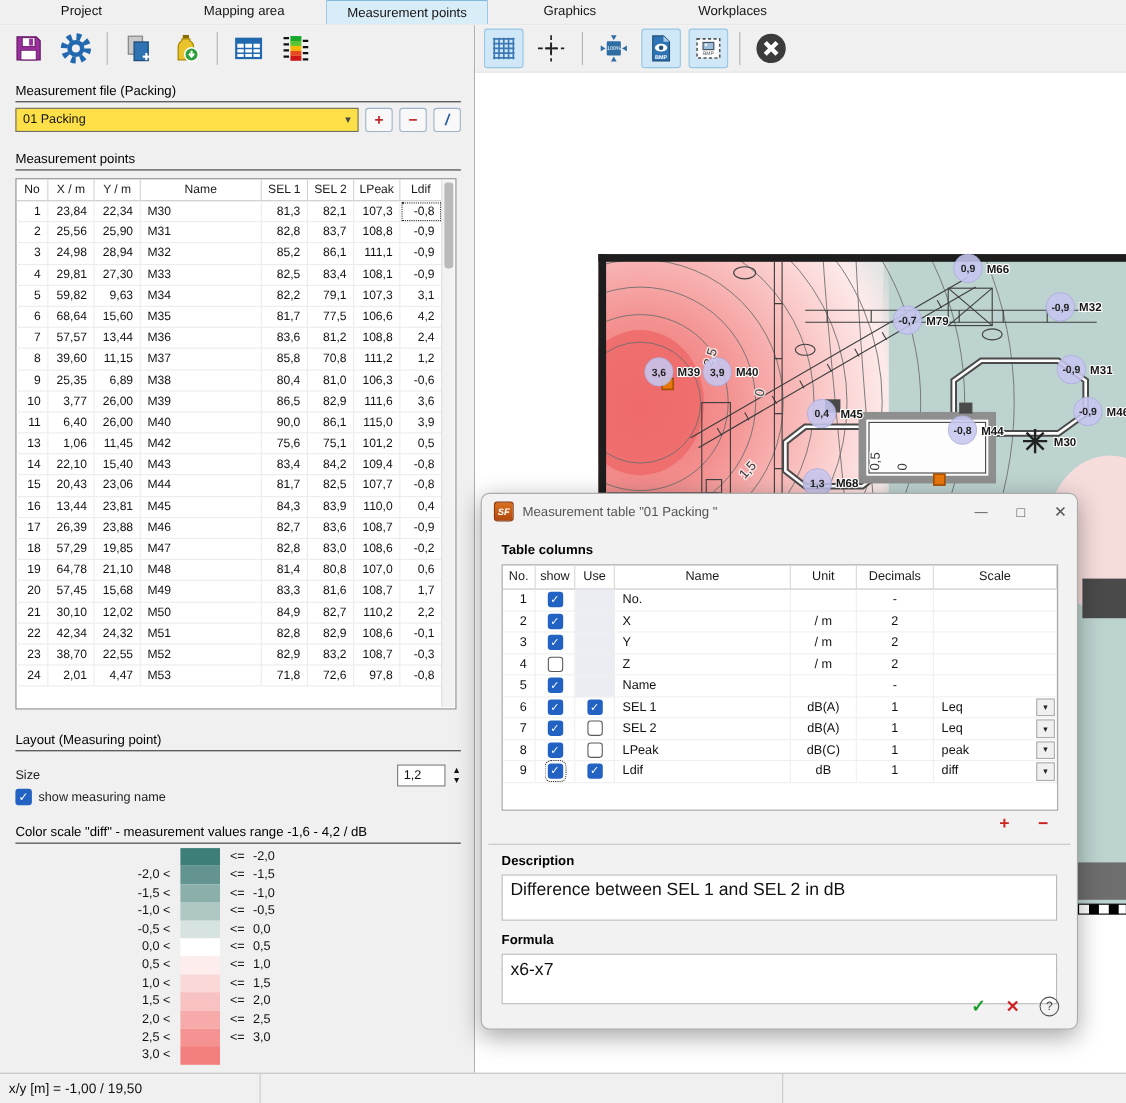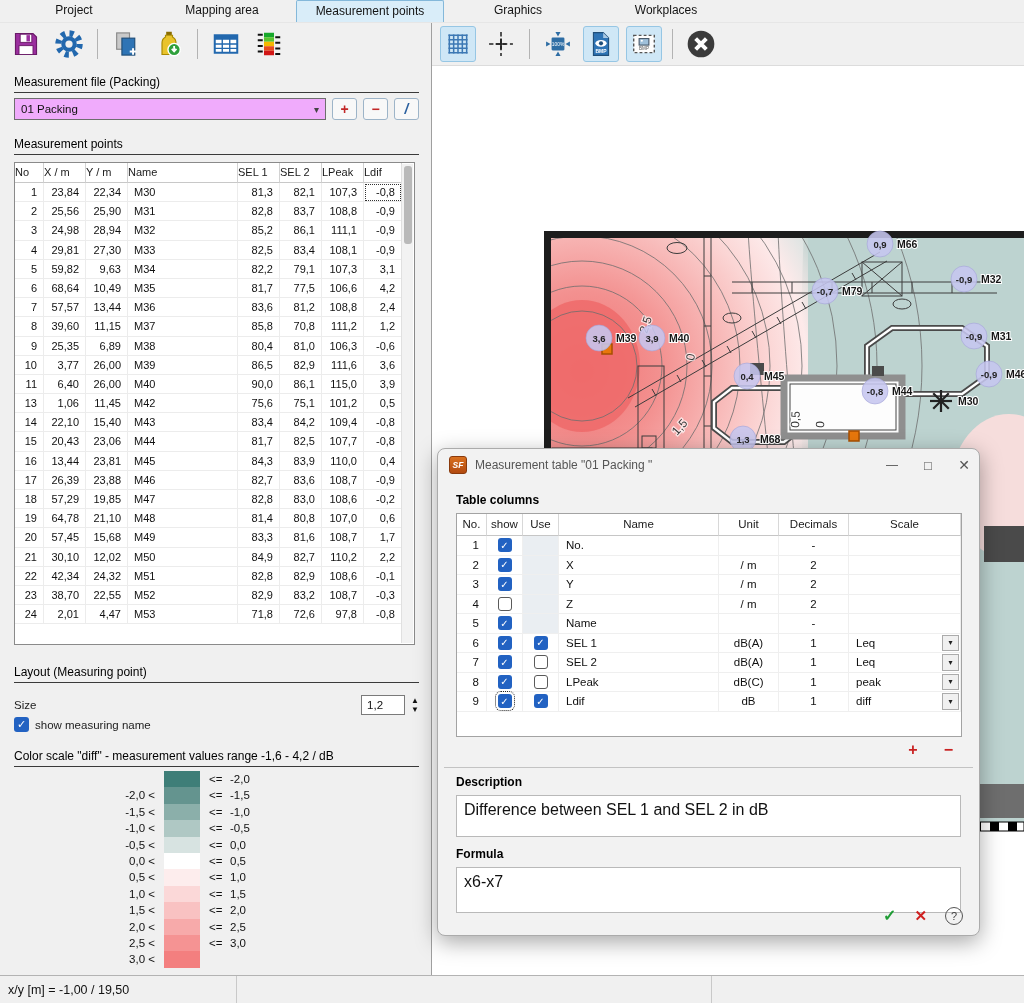--- a/index.html
+++ b/index.html
@@ -21,31 +21,31 @@
   .toolbar{height:42px;flex:none;background:#f0f0f0;display:flex;align-items:center;padding-left:8px;gap:7px}
   .tbtn{width:36px;height:36px;display:flex;align-items:center;justify-content:center;border:1px solid transparent;border-radius:3px}
   .tbtn.active{background:#cfe7f6;border-color:#96c6e4}
   .tsep{width:1px;height:30px;background:#b3b3b3;margin:0 3px;flex:none}
 
   
   .left-content{flex:1;position:relative;background:#f0f0f0;font-size:11px}
   .sec-head{position:absolute;left:14px;right:12px;font-size:12px;font-weight:normal;color:#000;
     border-bottom:1px solid #3a3a3a;padding-bottom:3px;white-space:nowrap}
   .combo-row{position:absolute;left:14px;right:12px;top:33px;display:flex;gap:6px;align-items:center}
-  .combo{width:312px;height:22px;background:#f0abfc;border:1px solid #6e6e6e;display:flex;align-items:center;
+  .combo{width:312px;height:22px;background:#fde047;border:1px solid #6e6e6e;display:flex;align-items:center;
     padding:0 6px;font-size:11.5px;color:#111;justify-content:space-between}
   .combo .chev{color:#444;font-size:10px}
   .sqbtn{width:25px;height:22px;background:#f8f8f8;border:1px solid #9db4c8;border-radius:3px;
     display:flex;align-items:center;justify-content:center;font-size:14px;font-weight:bold;color:#c22727}
   .sqbtn.blue{color:#2a5f9e;font-style:italic}
 
   
   .mtable{position:absolute;left:14px;top:97px;width:401px;height:483px;background:#fff;border:1px solid #8a8a8a}
   .ltr{display:grid;grid-template-columns:29px 42px 42px 110px 42px 42px 42px 38px}
-  .lth .ltc{height:20px;line-height:19px;text-align:left;border-right:1px solid #d2d2d2;border-bottom:1px solid #c8c8c8;color:#1a1a1a}
+  .lth .ltc{height:20px;line-height:19px;text-align:center;border-right:1px solid #d2d2d2;border-bottom:1px solid #c8c8c8;color:#1a1a1a}
   .ltb .ltc{height:19.2px;line-height:19.2px;border-right:1px solid #ececec;border-bottom:1px solid #ececec;color:#111;overflow:hidden}
   .ltc.right{text-align:right;padding-right:6px}
   .ltc.left{text-align:left;padding-left:6px}
   .ltc.focuscell{outline:1px dotted #333;outline-offset:-2px}
   .vscroll{position:absolute;top:1px;right:1px;bottom:1px;width:12px;background:#f2f2f2;border-left:1px solid #e0e0e0}
   .vthumb{position:absolute;top:2px;left:2px;width:8px;height:78px;background:#b9b9b9;border-radius:3px}
 
   
   .size-row{position:absolute;left:14px;right:12px;top:630px;display:flex;align-items:center;font-size:11.5px;color:#222}
   .size-row .lbl{flex:1}
@@ -253,21 +253,21 @@
                 <div class="ltc right">9,63</div>
                 <div class="ltc left">M34</div>
                 <div class="ltc right">82,2</div>
                 <div class="ltc right">79,1</div>
                 <div class="ltc right">107,3</div>
                 <div class="ltc right">3,1</div>
               </div>
               <div class="ltr">
                 <div class="ltc right">6</div>
                 <div class="ltc right">68,64</div>
-                <div class="ltc right">10,49</div>
+                <div class="ltc right">15,60</div>
                 <div class="ltc left">M35</div>
                 <div class="ltc right">81,7</div>
                 <div class="ltc right">77,5</div>
                 <div class="ltc right">106,6</div>
                 <div class="ltc right">4,2</div>
               </div>
               <div class="ltr">
                 <div class="ltc right">7</div>
                 <div class="ltc right">57,57</div>
                 <div class="ltc right">13,44</div>

